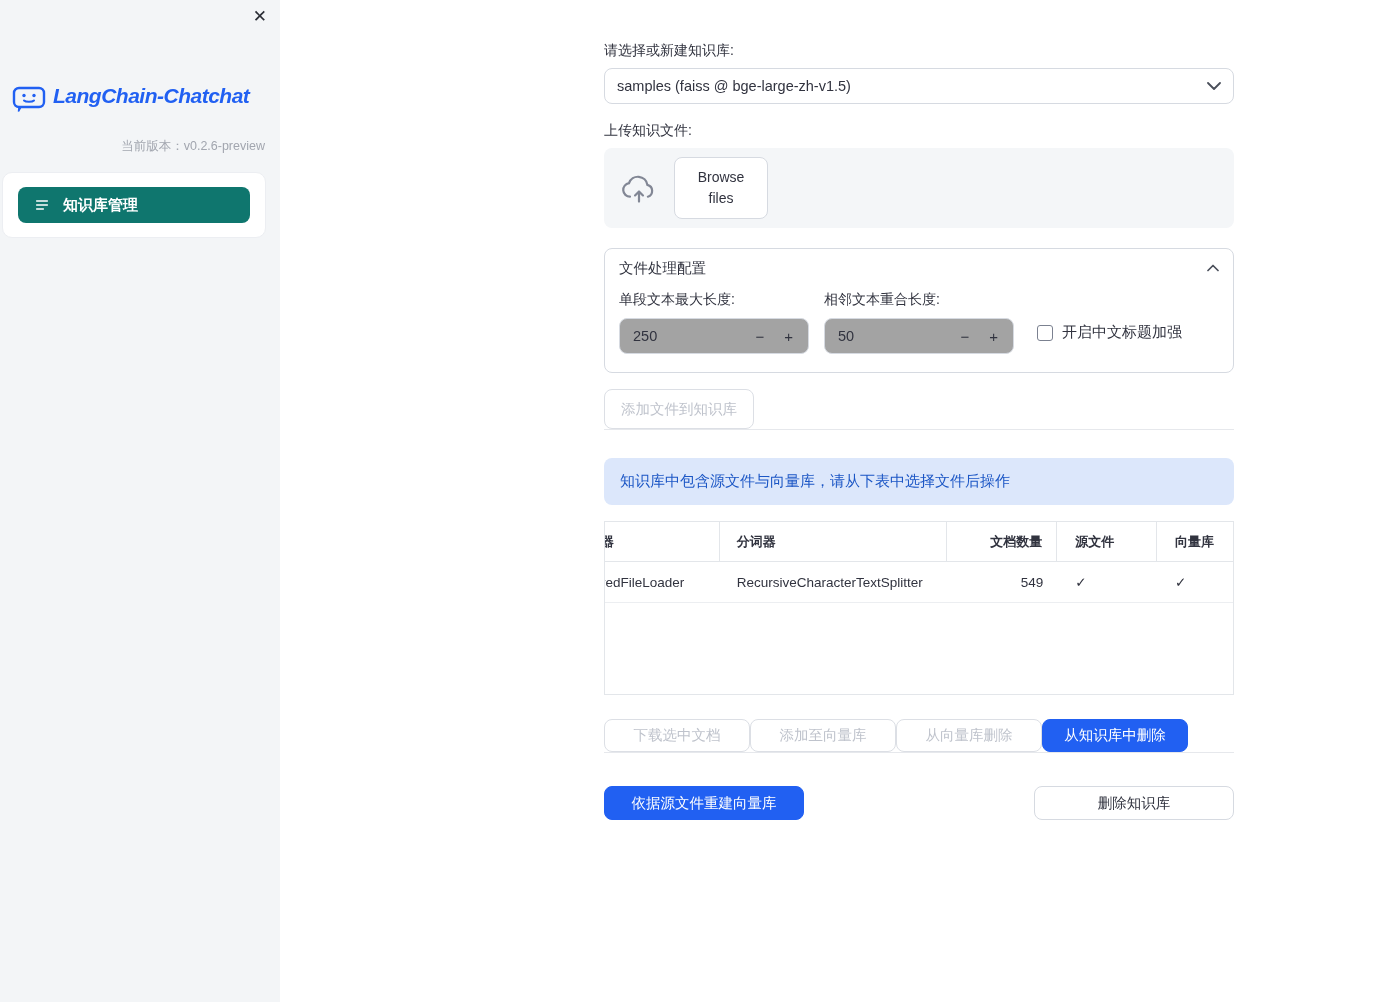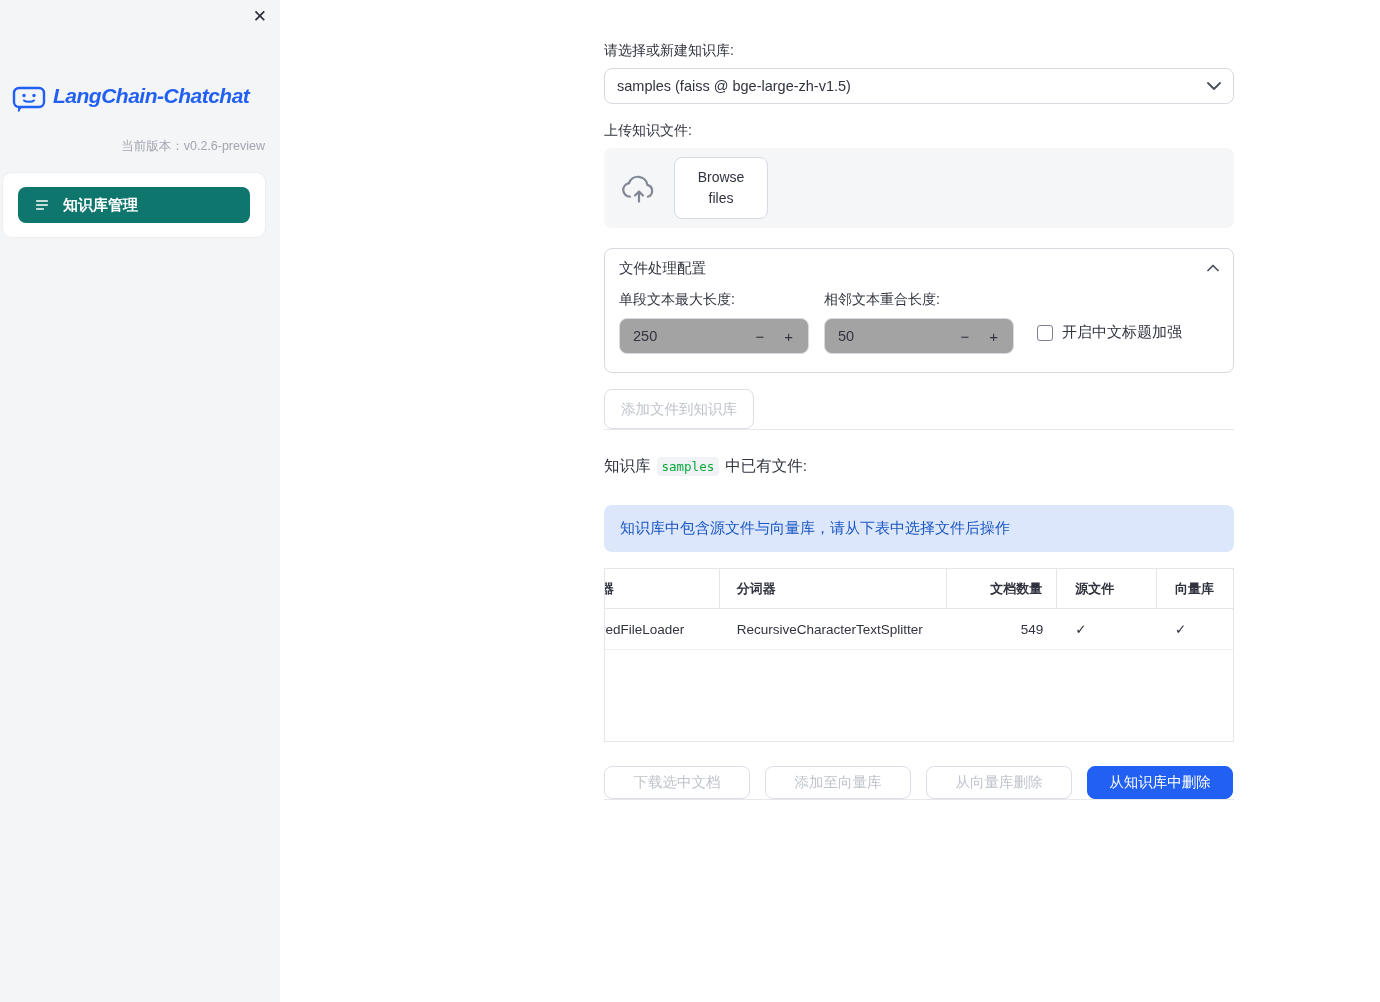--- a/index.html
+++ b/index.html
@@ -122,21 +122,21 @@
     box-sizing:border-box;display:flex;align-items:center;font-size:13.5px;
     overflow:hidden;white-space:nowrap;
   }
   .t-head .t-cell{font-weight:600;font-size:13px;border-right:1px solid #e3e6ea;}
   .t-head .t-cell:last-child{border-right:none;}
   .c1{width:115px;padding-left:0;text-indent:-4px;}
   .c2{width:228px;padding-left:17px;}
   .c3{width:110px;justify-content:flex-end;padding-right:14px;}
   .c4{width:100px;padding-left:18px;}
   .c5{width:76px;padding-left:18px;}
-  .actions{margin-top:24px;display:flex;gap:15px;}
+  .actions{margin-top:24px;display:flex;}
   .actions .btn{width:146px;height:33px;}
   .div2{margin-top:37px;}
   .bottom-row{margin-top:33px;display:flex;justify-content:space-between;}
   .bottom-row .btn{height:34px;}
   .rebuild-btn{width:200px;}
   .delete-kb-btn{width:200px;}
 </style>
 </head>
 <body>
 
@@ -227,25 +227,20 @@
       </div>
     </div>
   </div>
 
   <div>
     <div class="btn btn-disabled add-files-btn">添加文件到知识库</div>
   </div>
 
   <hr class="divider div1">
 
-  <div class="kb-line">
-    <span>知识库</span>
-    <span class="code-chip">samples</span>
-    <span>中已有文件:</span>
-  </div>
 
   <div class="info-banner">知识库中包含源文件与向量库，请从下表中选择文件后操作</div>
 
   <div class="table">
     <div class="t-row t-head">
       <div class="t-cell c1">器</div>
       <div class="t-cell c2">分词器</div>
       <div class="t-cell c3">文档数量</div>
       <div class="t-cell c4">源文件</div>
       <div class="t-cell c5">向量库</div>
@@ -261,14 +256,18 @@
 
   <div class="actions">
     <div class="btn btn-disabled">下载选中文档</div>
     <div class="btn btn-disabled">添加至向量库</div>
     <div class="btn btn-disabled">从向量库删除</div>
     <div class="btn btn-primary">从知识库中删除</div>
   </div>
 
   <hr class="divider div2">
 
+  <div class="bottom-row">
+    <div class="btn btn-primary rebuild-btn">依据源文件重建向量库</div>
+    <div class="btn btn-secondary delete-kb-btn">删除知识库</div>
+  </div>
 
 </div>
 
 </body></html>

